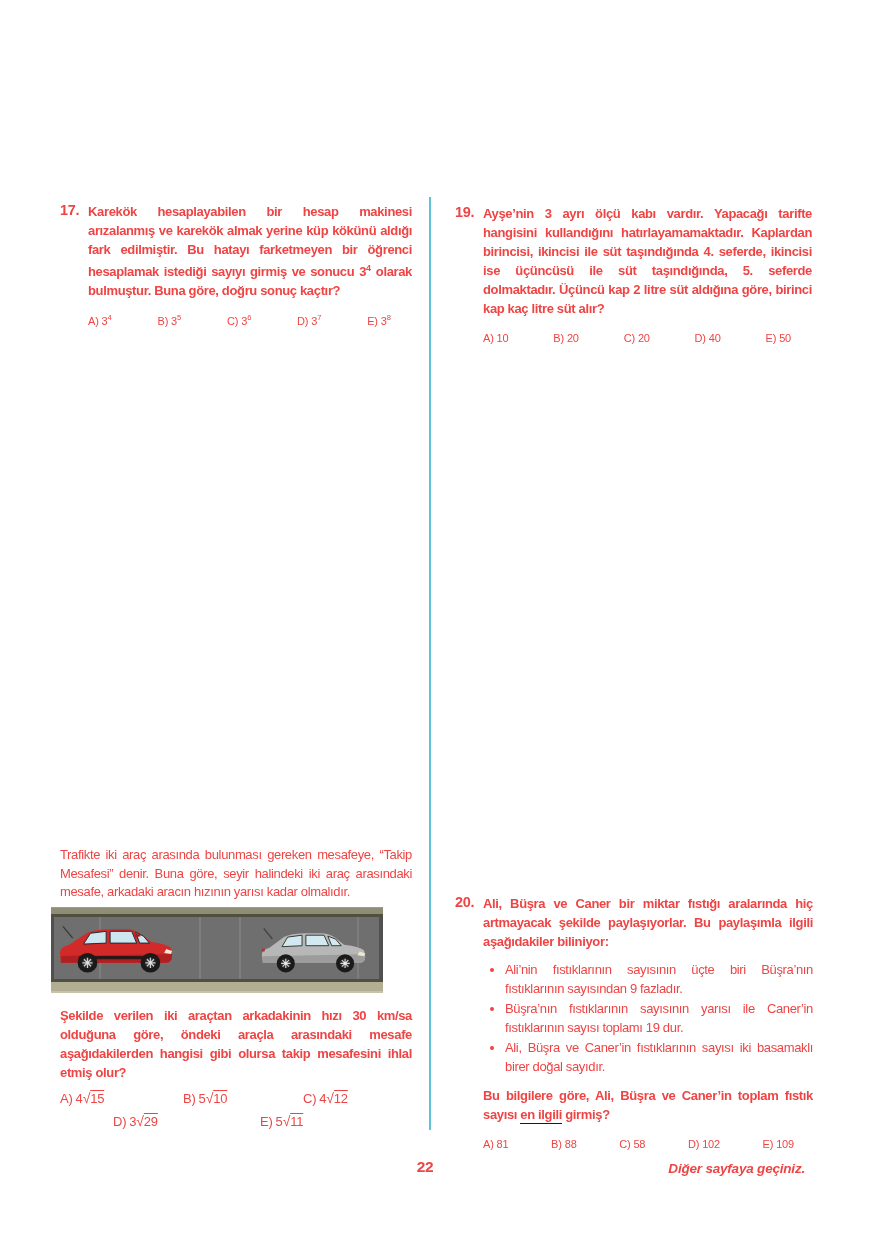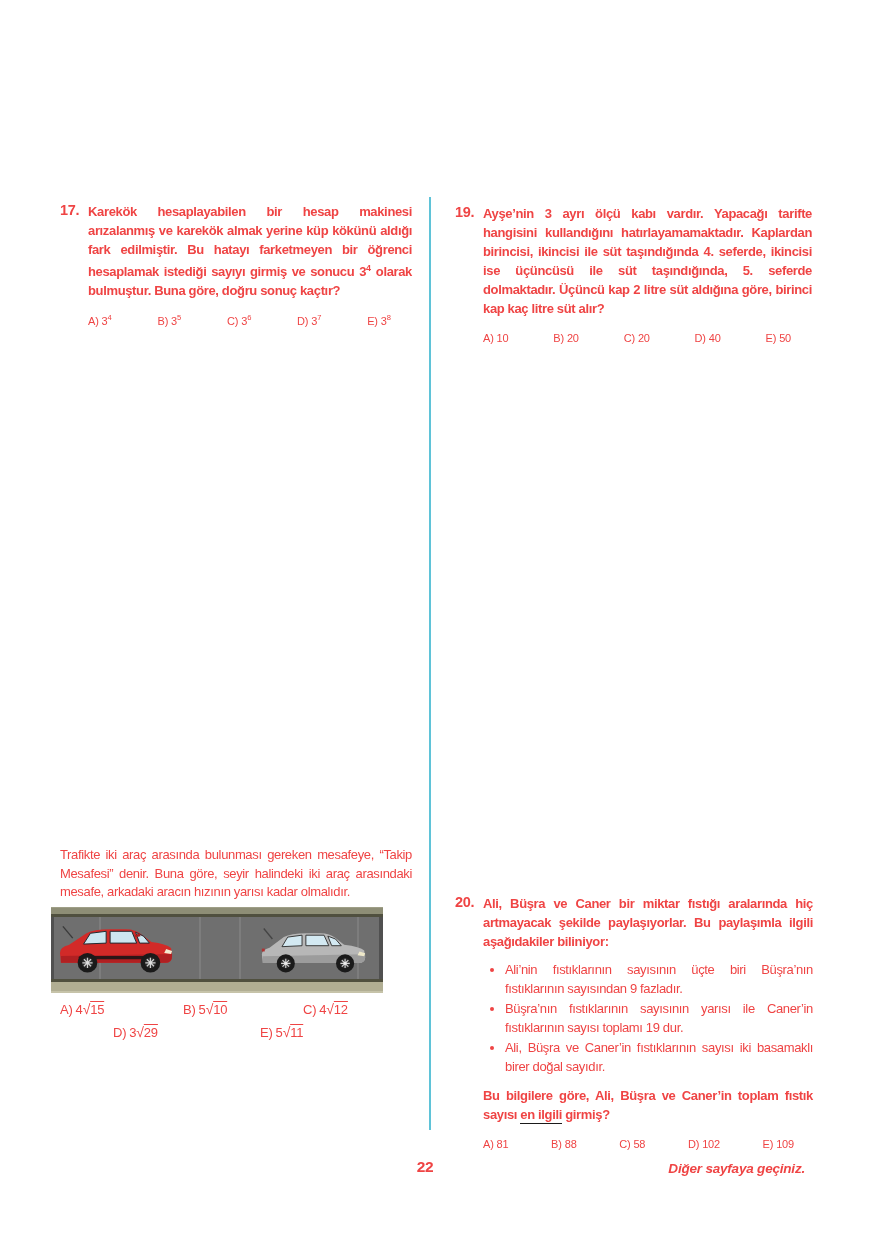--- a/index.html
+++ b/index.html
@@ -143,20 +143,21 @@
               <circle cx="90" cy="38.5" r="9.5" fill="#1a1a1a"></circle>
               <circle cx="90" cy="38.5" r="5.3" fill="#2e2e2e"></circle>
               <path d="M90 33.6 L90 43.4 M85.1 38.5 L94.9 38.5 M86.6 35.1 L93.4 41.9 M93.4 35.1 L86.6 41.9" stroke="#d6d6d6" stroke-width="1.2"></path>
               <circle cx="90" cy="38.5" r="1.5" fill="#eeeeee"></circle>
             </g>
           </svg>
         </div>
         <div class="curb-bottom"></div>
       </div>
 
+      <p class="stem bold mt13">Şekilde verilen iki araçtan arkadakinin hızı 30 km/sa olduğuna göre, öndeki araçla arasındaki mesafe aşağıdakilerden hangisi gibi olursa takip mesafesini ihlal etmiş olur?</p>
 
       <div class="opts18">
         <span class="opt" style="left:0; top:0;"><span class="lbl">A)</span><span>4</span><span class="sqrt"><span class="sign">√</span><span class="rnum">15</span></span></span>
         <span class="opt" style="left:123px; top:0;"><span class="lbl">B)</span><span>5</span><span class="sqrt"><span class="sign">√</span><span class="rnum">10</span></span></span>
         <span class="opt" style="left:243px; top:0;"><span class="lbl">C)</span><span>4</span><span class="sqrt"><span class="sign">√</span><span class="rnum">12</span></span></span>
         <span class="opt" style="left:53px; top:23px;"><span class="lbl">D)</span><span>3</span><span class="sqrt"><span class="sign">√</span><span class="rnum">29</span></span></span>
         <span class="opt" style="left:200px; top:23px;"><span class="lbl">E)</span><span>5</span><span class="sqrt"><span class="sign">√</span><span class="rnum">11</span></span></span>
       </div>
     </div>
   </section>

